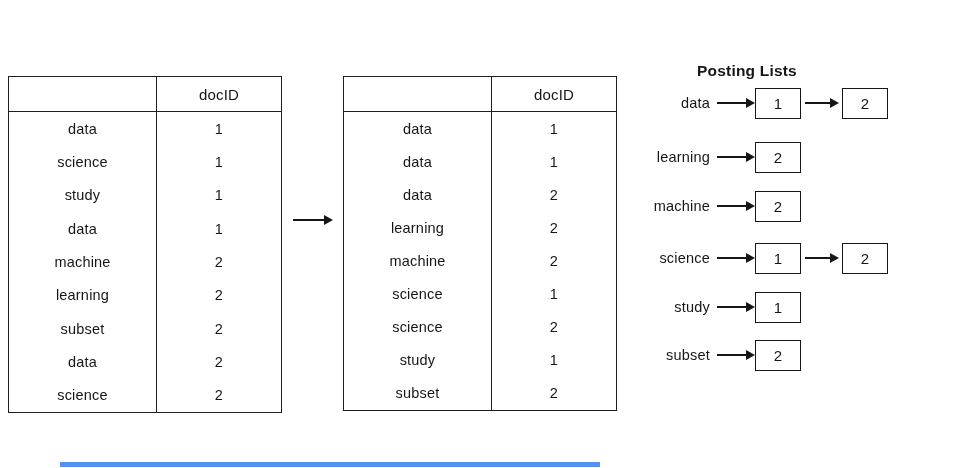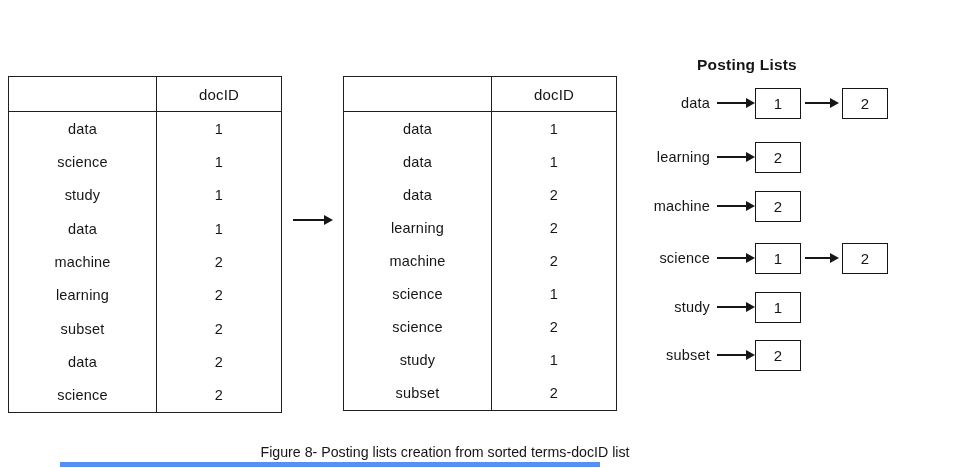--- a/index.html
+++ b/index.html
@@ -22,21 +22,21 @@
   .id-col   { flex:1; border-left:1.5px solid #1f1f1f; }
   .thead .id-col { font-size:15px; }
   
   .harrow { display:inline-block; position:relative; height:2px; background:#161616; flex:none; }
   .harrow::after {
     content:""; position:absolute; right:-2px; top:-4.5px; width:0; height:0;
     border-left:9px solid #161616; border-top:5px solid transparent; border-bottom:5px solid transparent;
   }
   .mid-arrow { position:absolute; left:293px; top:219px; width:38px; }
   
-  .plist-title { position:absolute; left:697px; top:56px; font-size:15.5px; font-weight:600; letter-spacing:.2px; }
+  .plist-title { position:absolute; left:697px; top:62px; font-size:15.5px; font-weight:600; letter-spacing:.2px; }
   .plist-row { position:absolute; left:600px; height:32px; display:flex; align-items:center; }
   .pterm { width:110px; flex:none; text-align:right; padding-right:7px; font-size:14.5px; letter-spacing:.2px; }
   .parrow { width:36px; }
   .parrow.short { width:32px; margin-left:4px; margin-right:3px; }
   .pbox {
     width:46px; height:31px; flex:none; box-sizing:border-box; margin-left:2px;
     border:1.6px solid #161616; background:#fff;
     display:flex; align-items:center; justify-content:center; font-size:15px;
   }
   
@@ -171,17 +171,16 @@
         <span class="harrow parrow"></span>
         <span class="pbox">1</span>
       </div>
       <div class="plist-row" style="top: 339px;">
         <span class="pterm">subset</span>
         <span class="harrow parrow"></span>
         <span class="pbox">2</span>
       </div>
     </div>
 
-  <div class="caption">Figure 8- Posting lists creation from sorted terms-docID list</div>
 
   <div class="bottom-bar"></div>
 
 </div>
 
 </body></html>

